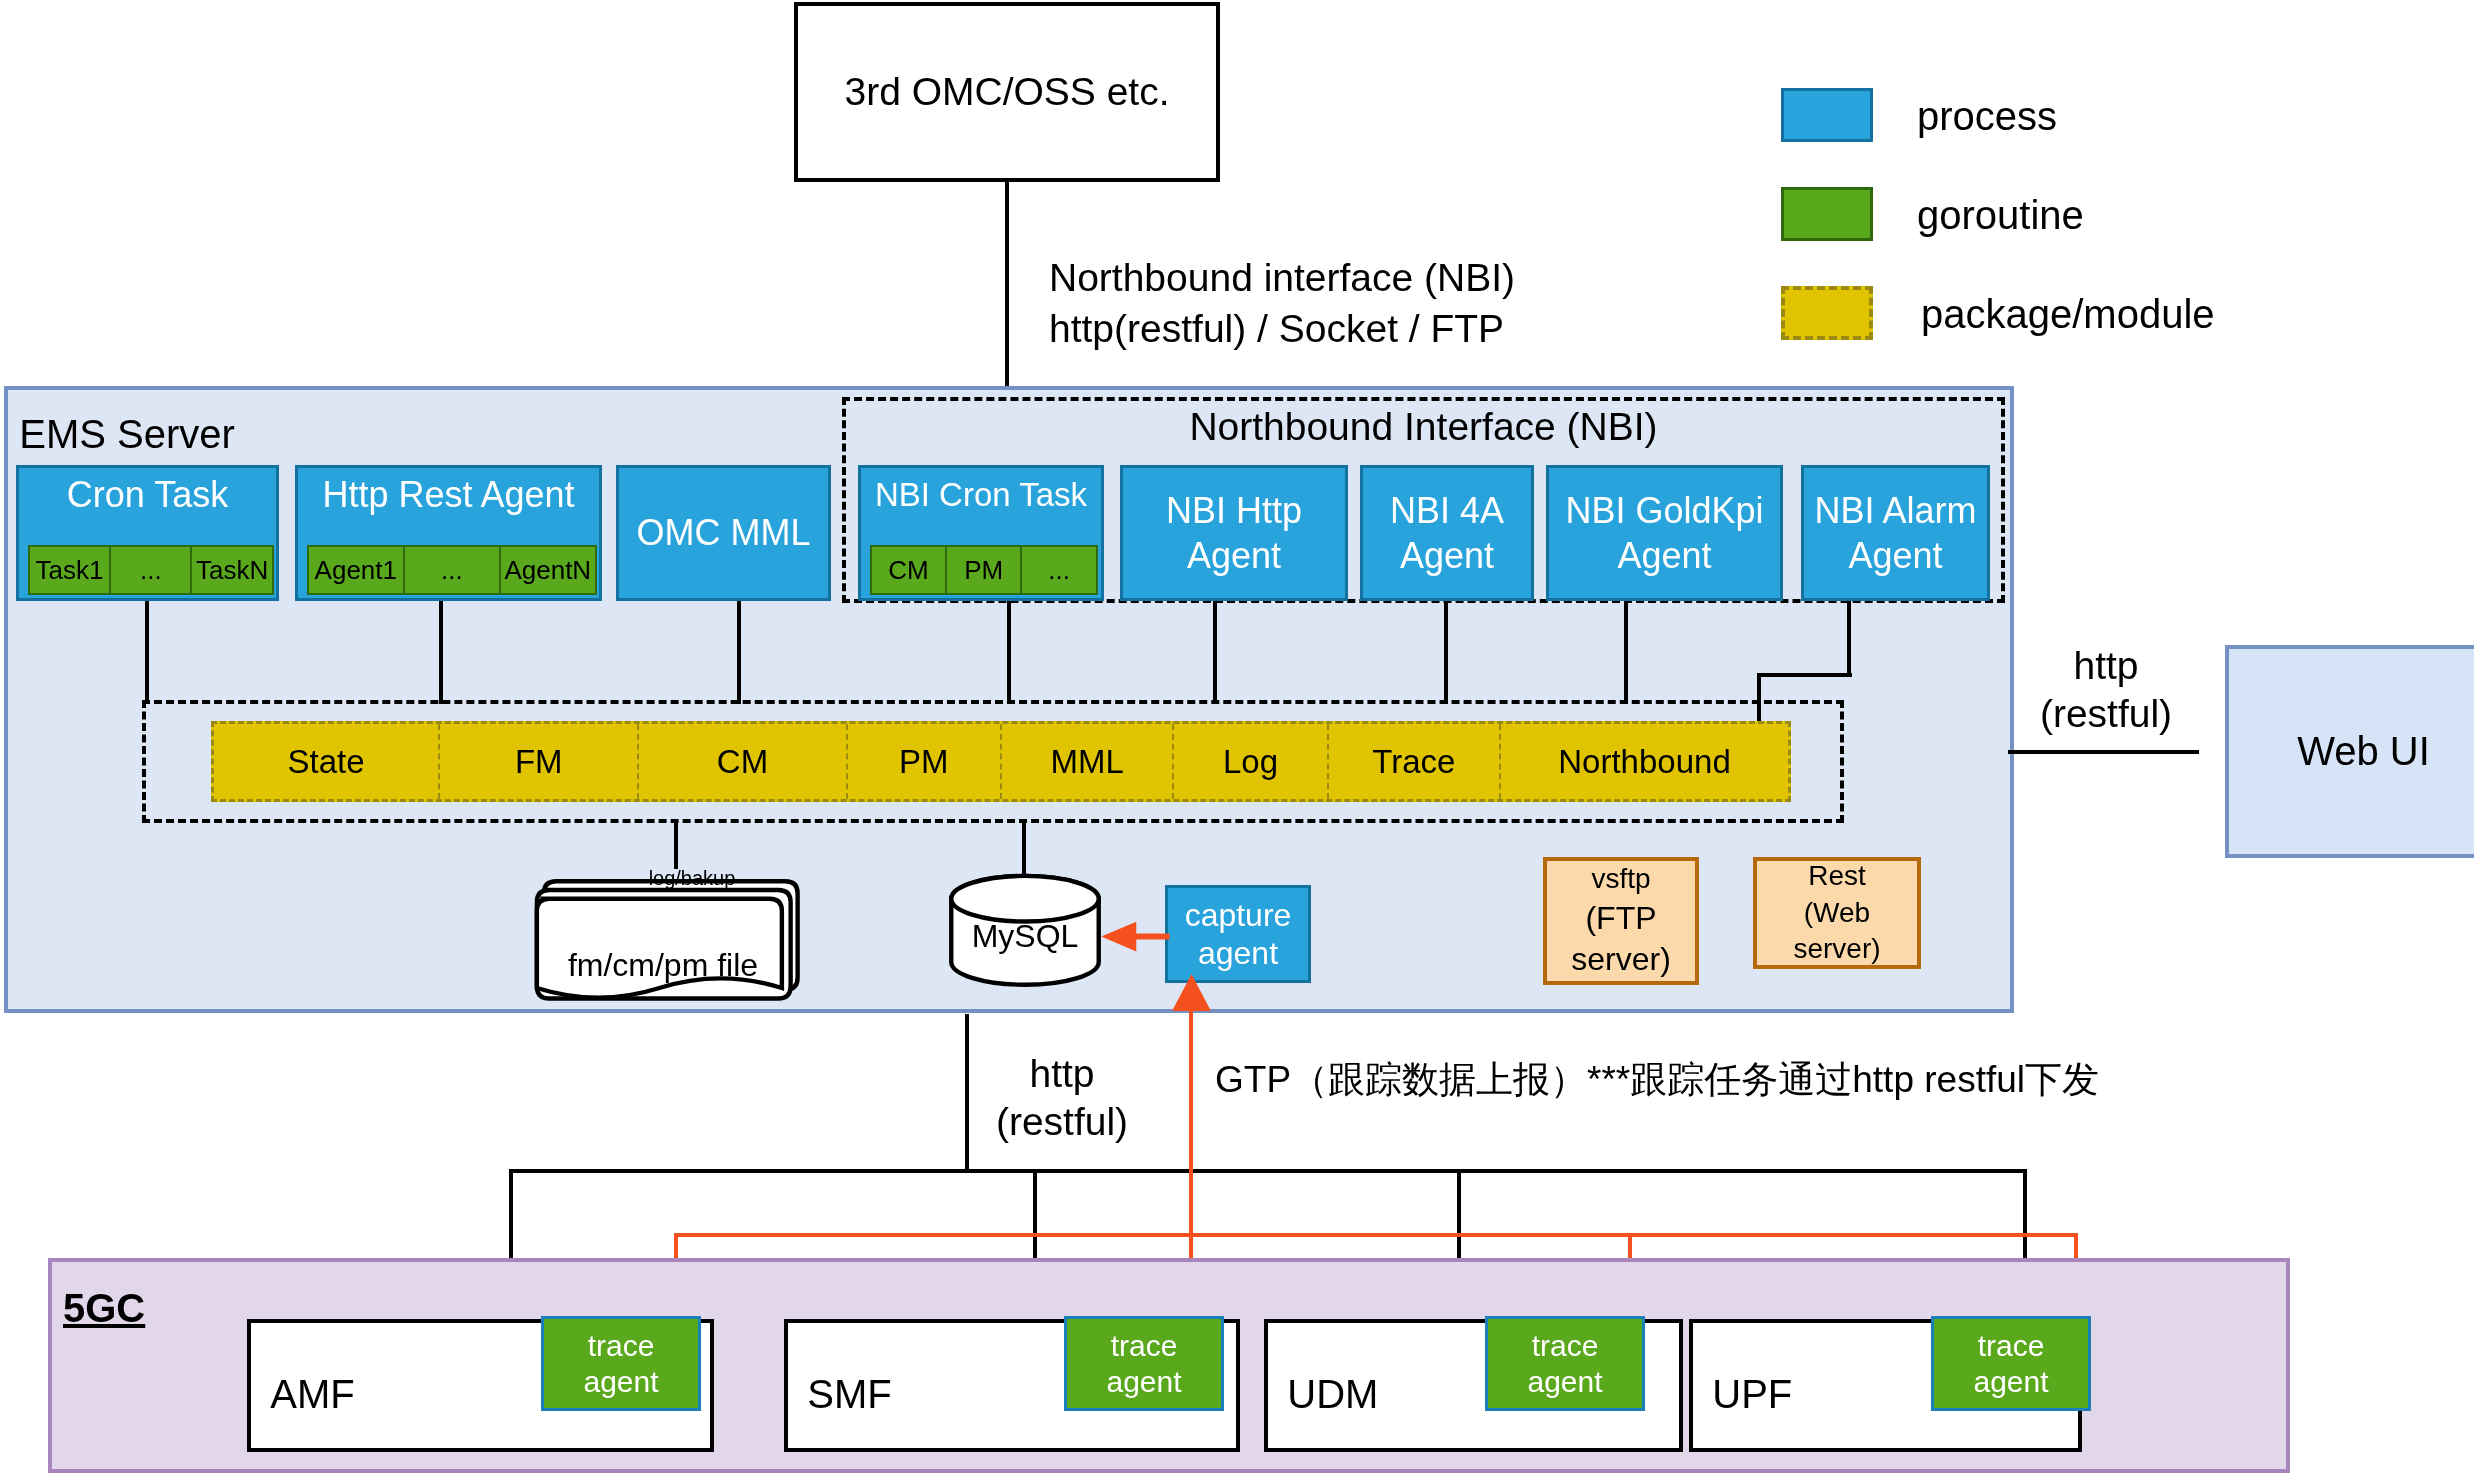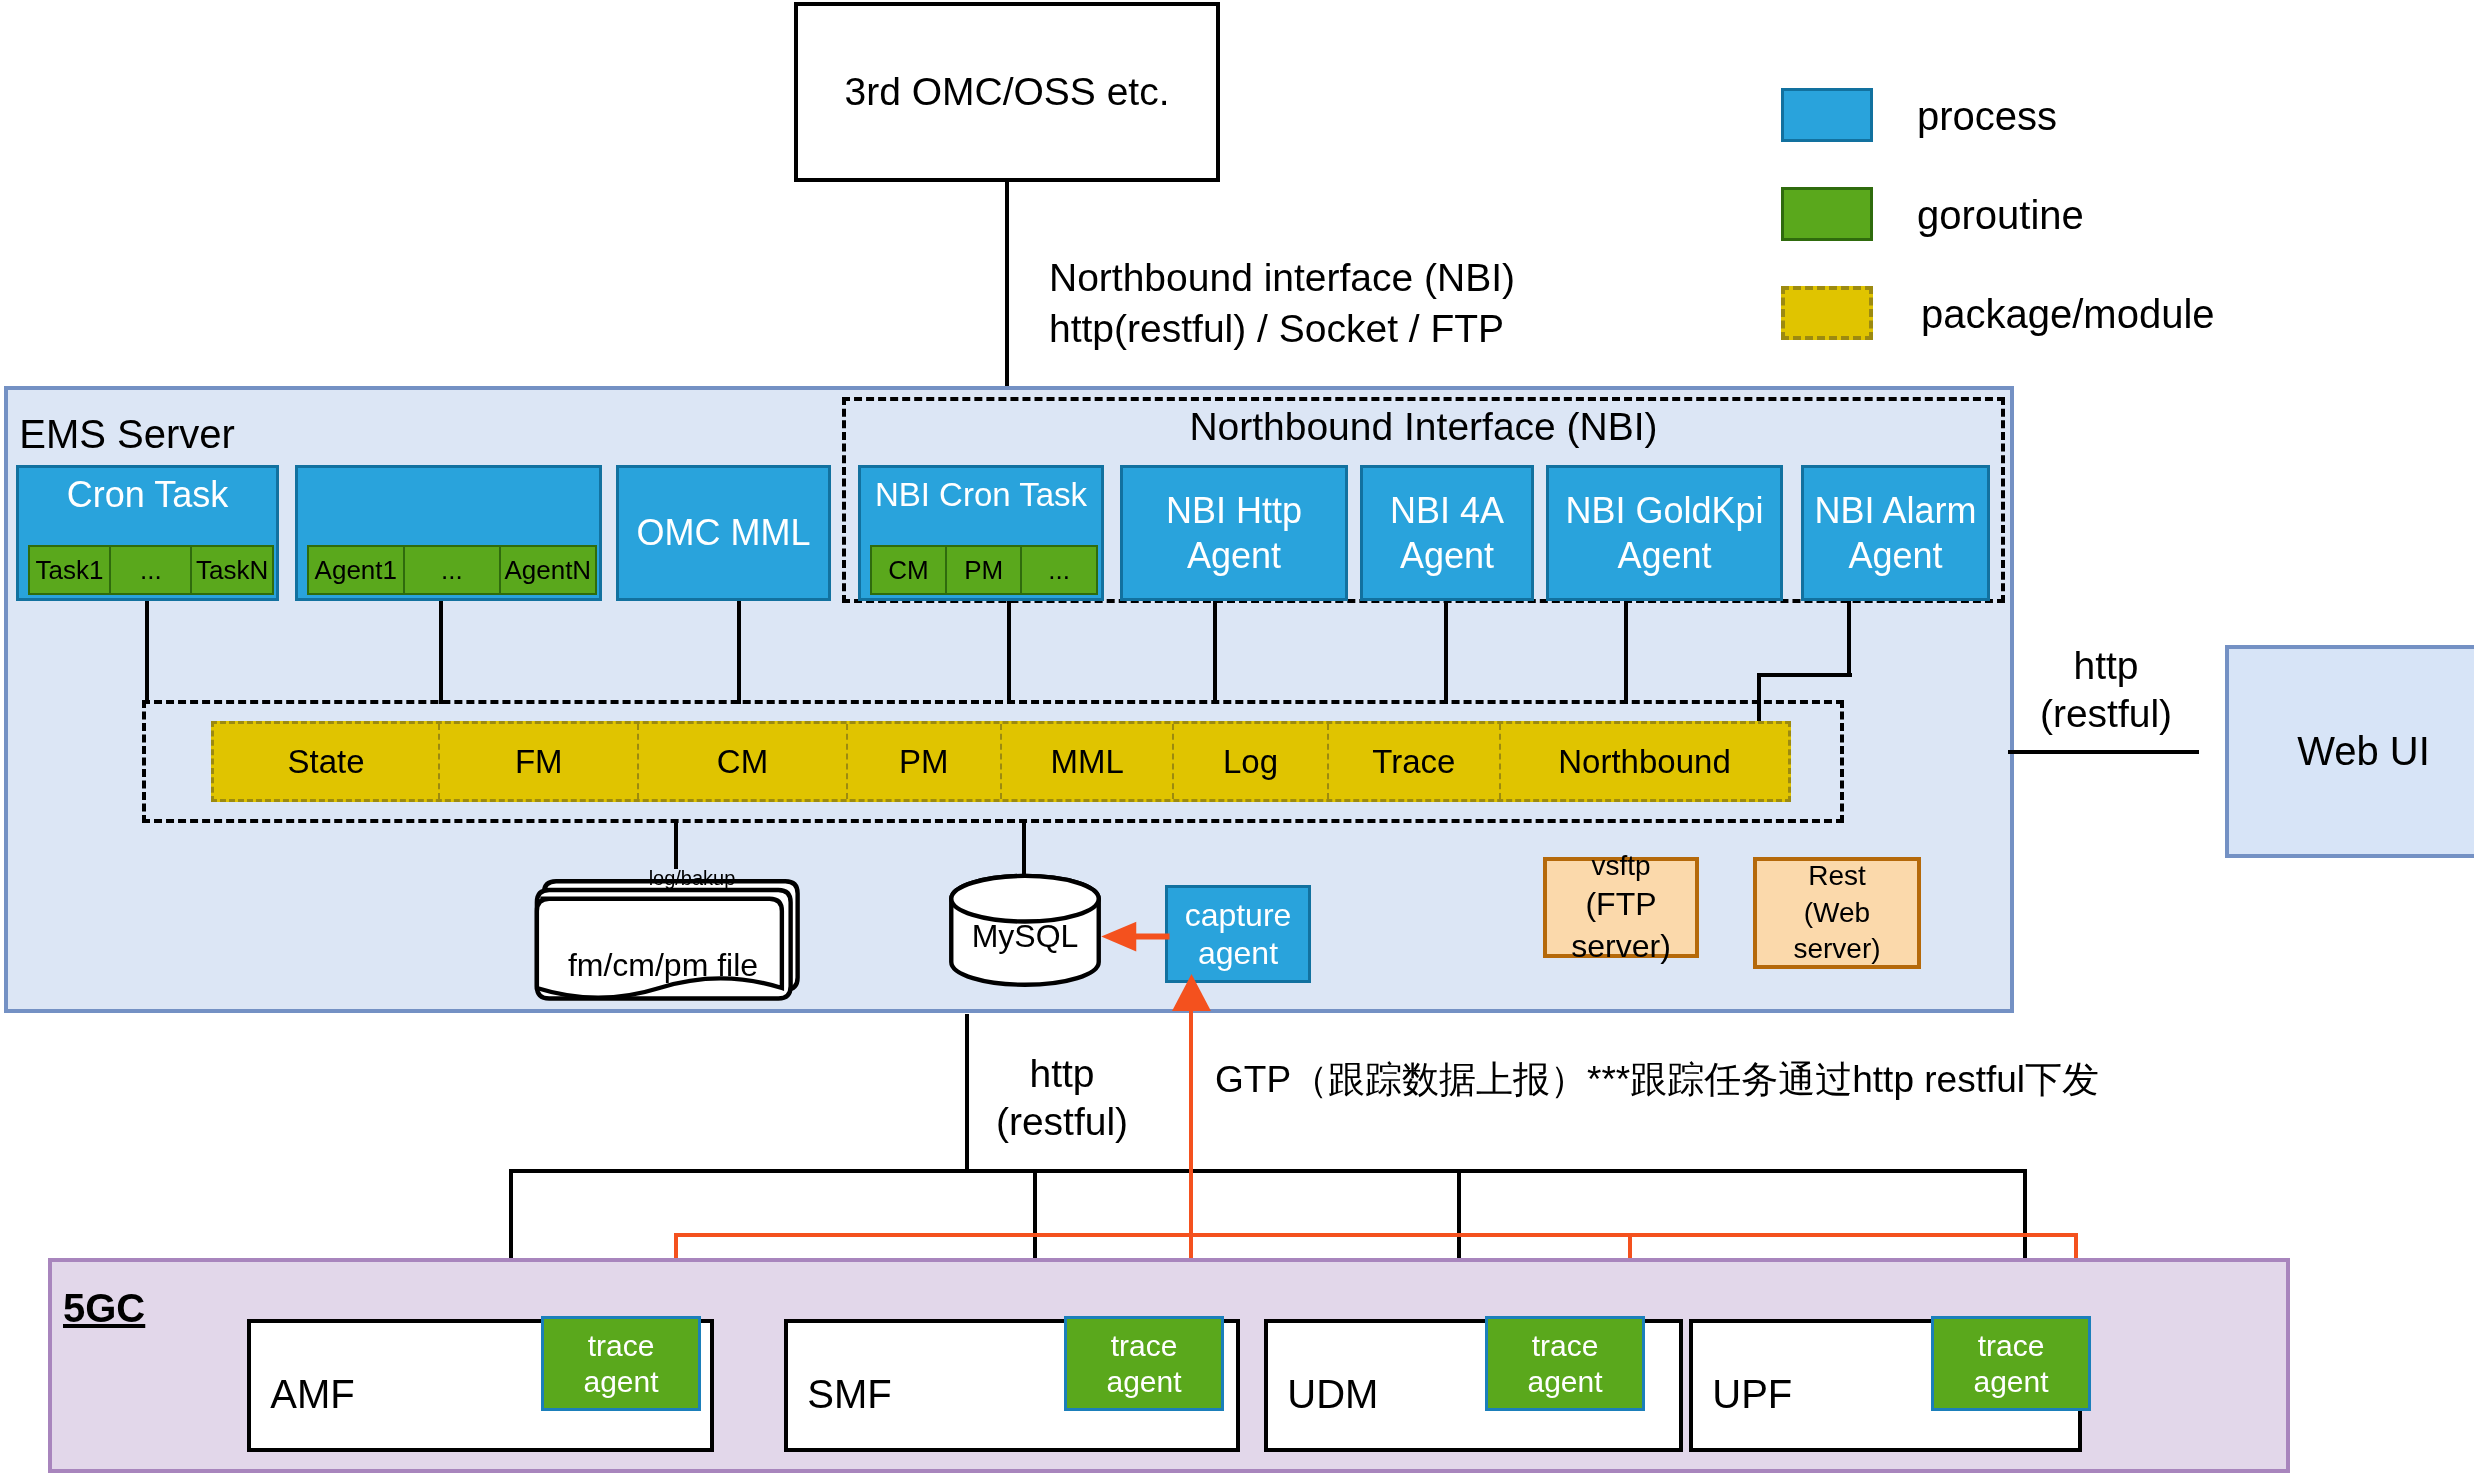--- a/index.html
+++ b/index.html
@@ -66,20 +66,21 @@
 <div class="abs process" style="left:16px;top:465px;width:263px;height:136px;">
   <div class="ctr" style="height:53px;font-size:36px;">Cron Task</div>
   <div class="abs" style="left:8.8px;top:77px;width:246px;height:50px;display:flex;">
     <div class="goroutine ctr" style="flex:1;font-size:26px;">Task1</div>
     <div class="goroutine ctr" style="flex:1;border-left:none;font-size:26px;">...</div>
     <div class="goroutine ctr" style="flex:1;border-left:none;font-size:26px;">TaskN</div>
   </div>
 </div>
 
 <div class="abs process" style="left:295px;top:465px;width:307px;height:136px;">
+  <div class="ctr" style="height:53px;font-size:36px;">Http Rest Agent</div>
   <div class="abs" style="left:8.8px;top:77px;width:290px;height:50px;display:flex;">
     <div class="goroutine ctr" style="flex:1;font-size:26px;">Agent1</div>
     <div class="goroutine ctr" style="flex:1;border-left:none;font-size:26px;">...</div>
     <div class="goroutine ctr" style="flex:1;border-left:none;font-size:26px;">AgentN</div>
   </div>
 </div>
 
 <div class="abs process ctr" style="left:616px;top:465px;width:215px;height:136px;">
   <span style="font-size:36px;">OMC MML</span>
 </div>
@@ -153,21 +154,21 @@
 <div class="abs process ctr" style="left:1165px;top:885px;width:146px;height:98px;flex-direction:column;">
   <span style="font-size:32px;line-height:1.2;">capture</span>
   <span style="font-size:32px;line-height:1.2;">agent</span>
 </div>
 
 <svg width="158" height="35" style="left:1101px;top:919px;" viewBox="0 0 180 40">
   <line x1="78" y1="20" x2="36" y2="20" stroke="#f4511e" stroke-width="7"></line>
   <polygon points="0,20 40,3 40,37" fill="#f4511e"></polygon>
 </svg>
 
-<div class="abs tanbox ctr" style="left:1543px;top:857px;width:156px;height:101px;flex-direction:column;">
+<div class="abs tanbox ctr" style="left:1543px;top:857px;width:156px;height:128px;flex-direction:column;">
   <span style="font-size:28px;line-height:1.3;">vsftp</span>
   <span style="font-size:32px;line-height:1.3;">(FTP server)</span>
 </div>
 <div class="abs tanbox ctr" style="left:1753px;top:857px;width:168px;height:112px;flex-direction:column;">
   <span style="font-size:28px;line-height:1.3;">Rest</span>
   <span style="font-size:28px;line-height:1.3;">(Web server)</span>
 </div>
 
 <div class="abs panel-webui ctr" style="left:2197px;top:645px;width:277px;height:213px;margin-left:28px;">
   <span style="font-size:40px;">Web UI</span>

